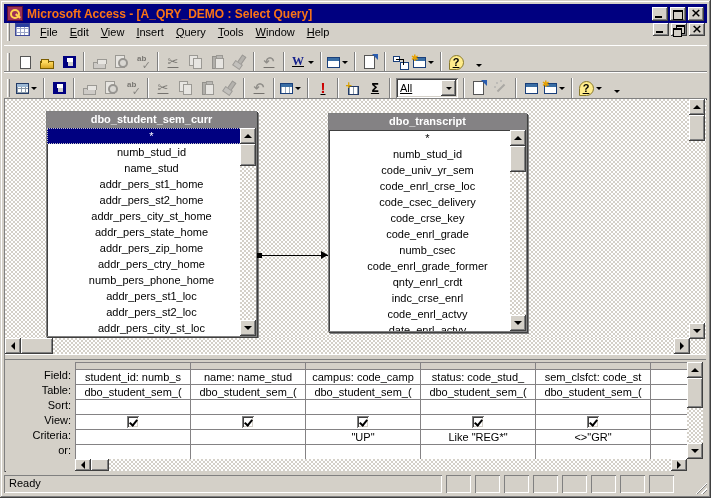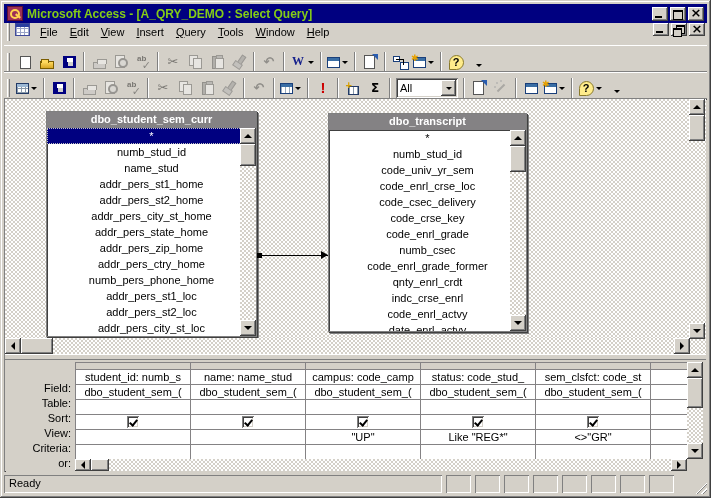--- a/index.html
+++ b/index.html
@@ -6,21 +6,21 @@
   *{box-sizing:border-box;}
   #win{position:relative;width:711px;height:498px;background:#d4d0c8;
        font-family:"Liberation Sans",sans-serif;font-size:11px;color:#000;
        box-shadow:inset -1px -1px 0 #404040,inset 1px 1px 0 #d4d0c8,inset -2px -2px 0 #808080,inset 2px 2px 0 #fff;
        overflow:hidden;}
   .bev-btn{box-shadow:inset -1px -1px 0 #404040,inset 1px 1px 0 #fff,inset -2px -2px 0 #808080,inset 2px 2px 0 #d4d0c8;background:#d4d0c8;}
 
   
   #titlebar{position:absolute;left:4px;top:4px;width:703px;height:19px;background:#000080;
             display:flex;align-items:center;padding:0 3px;}
-  #titlebar .ttl{color:#84cc16;font-weight:bold;font-size:12px;margin-left:4px;white-space:nowrap;}
+  #titlebar .ttl{color:#f97316;font-weight:bold;font-size:12px;margin-left:4px;white-space:nowrap;}
   .appicon{width:16px;height:15px;background:#9c2f56;position:relative;border:1px solid #5e1030;}
   .appicon::before{content:"";position:absolute;left:2px;top:2px;width:6px;height:6px;border:2px solid #ffd34e;border-radius:50%;}
   .appicon::after{content:"";position:absolute;left:7px;top:8px;width:6px;height:2px;background:#ffd34e;transform:rotate(38deg);}
   .winbtns{margin-left:auto;display:flex;gap:2px;}
   .wbtn{width:16px;height:14px;position:relative;}
   .wbtn.min::after{content:"";position:absolute;left:3px;bottom:3px;width:7px;height:2px;background:#000;}
   .wbtn.max::after{content:"";position:absolute;left:3px;top:3px;width:8px;height:7px;border:1px solid #000;border-top-width:2px;}
   .wbtn.rst::before{content:"";position:absolute;left:5px;top:2px;width:7px;height:6px;border:1px solid #000;border-top-width:2px;}
   .wbtn.rst::after{content:"";position:absolute;left:2px;top:5px;width:7px;height:6px;border:1px solid #000;border-top-width:2px;background:#d4d0c8;}
   .wbtn.cls::after{content:"×";position:absolute;left:0;top:-2px;width:100%;text-align:center;font:bold 13px/16px "DejaVu Sans",sans-serif;}
@@ -30,21 +30,21 @@
   .grip{width:3px;height:18px;border-left:1px solid #fff;border-right:1px solid #808080;margin:0 4px 0 1px;}
   .mdi-icon{width:15px;height:13px;border:1px solid #404a9a;margin:0 4px 0 1px;
     background:linear-gradient(#2a3fa0 0 3px,transparent 3px),
     repeating-linear-gradient(90deg,#9aa4c8 0 1px,transparent 1px 4px),
     repeating-linear-gradient(#9aa4c8 0 1px,transparent 1px 4px),#fff;}
   .menu-item{padding:3px 6px;white-space:nowrap;}
   .menu-item::first-letter{text-decoration:underline;}
   #menubar .winbtns .wbtn{height:13px;}
 
   
-  .toolbar{position:absolute;left:4px;width:703px;height:26px;display:flex;align-items:center;padding:16px 2px;border-top:1px solid #fff;}
+  .toolbar{position:absolute;left:4px;width:703px;height:26px;display:flex;align-items:center;padding:16px 2px;border-top:1px solid #fff;text-decoration:underline;}
   #toolbar1{top:45px;}
   #toolbar2{top:71px;border-top:1px solid #808080;box-shadow:inset 0 1px 0 #fff;}
   .tbtn{height:22px;min-width:22px;display:flex;align-items:center;justify-content:center;padding:0 2px;}
   .tbtn.disabled .ic{filter:grayscale(1) opacity(.45);}
   .tb-sep{width:2px;height:20px;border-left:1px solid #808080;border-right:1px solid #fff;margin:0 3px;}
   .ddseg{width:9px;height:100%;display:flex;align-items:center;justify-content:center;}
   .arr-down{width:0;height:0;border-left:3px solid transparent;border-right:3px solid transparent;border-top:3px solid #000;}
   .tb-combo{height:20px;width:62px;background:#fff;display:flex;align-items:center;margin:0 2px;
             box-shadow:inset 1px 1px 0 #808080,inset -1px -1px 0 #fff,inset 2px 2px 0 #404040,inset -2px -2px 0 #d4d0c8;}
   .tb-combo-val{flex:1;padding-left:4px;}
@@ -125,21 +125,21 @@
   .card-vsb{top:0;right:0;bottom:0;width:16px;}
   
   #joinline{position:absolute;left:252px;top:152px;width:71px;height:9px;}
   #joinline .ln{position:absolute;left:0;top:4px;width:100%;height:1px;background:#000;}
   #joinline .dot{position:absolute;left:0;top:2px;width:5px;height:5px;background:#000;}
   #joinline .ah{position:absolute;right:0;top:0;width:0;height:0;border-top:4px solid transparent;border-bottom:4px solid transparent;border-left:7px solid #000;}
   
   #splitter{position:absolute;left:1px;top:256px;width:701px;height:6px;background:#d4d0c8;border-top:1px solid #fff;border-bottom:1px solid #808080;}
   
   #gridpane{position:absolute;left:1px;top:262px;width:701px;height:111px;background:#d4d0c8;}
-  #rowlabels{position:absolute;left:0;top:14px;width:70px;}
+  #rowlabels{position:absolute;left:0;top:1px;width:70px;}
   #rowlabels .sp{height:7px;}
   .g-label{height:15px;line-height:14px;text-align:right;padding-right:4px;}
   #gridview{position:absolute;left:70px;top:2px;width:612px;height:97px;overflow:hidden;white-space:nowrap;
             border-top:1px solid #848284;border-left:1px solid #848284;background:#fff;}
   .g-col{display:inline-block;vertical-align:top;width:115px;text-align:center;}
   .g-cell{height:15px;border-right:1px solid #848284;border-bottom:1px solid #848284;background:#fff;
           line-height:14px;padding:0 3px;overflow:hidden;white-space:nowrap;}
   .g-strip{height:7px;background:#d4d0c8;padding:0;}
   .g-show{text-align:center;padding:0;}
   .checkbox{display:inline-block;width:12px;height:12px;background:#fff;margin-top:1px;position:relative;

